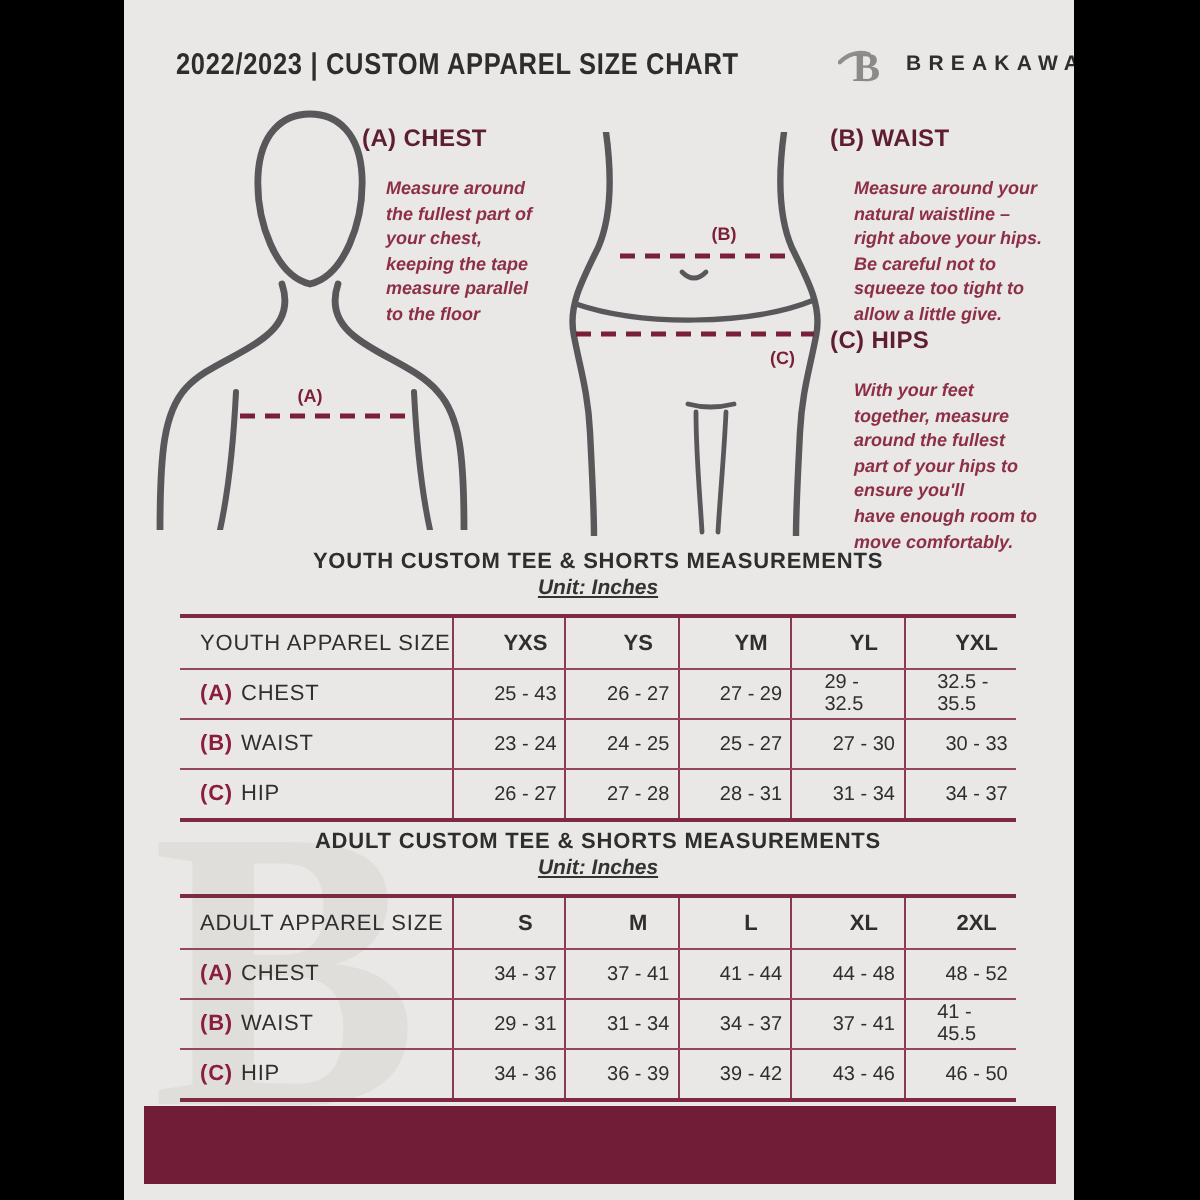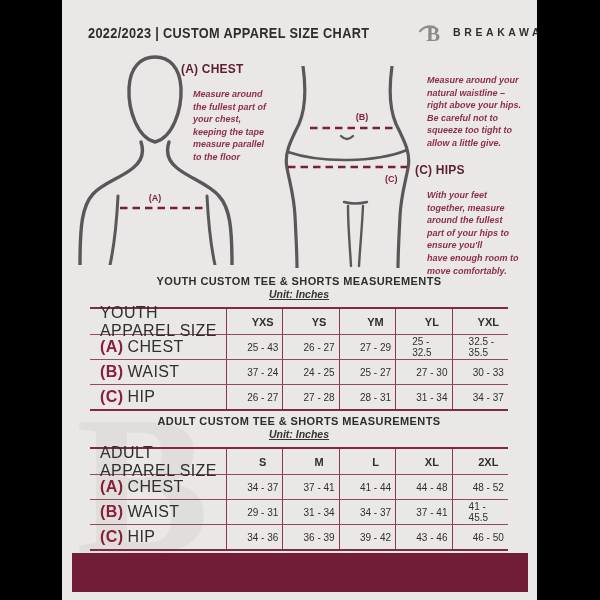--- a/index.html
+++ b/index.html
@@ -45,21 +45,21 @@
   .diaglabel{font-size:9px;font-weight:700;fill:#7a1f38;font-family:"Liberation Sans",sans-serif;}
   
   .tblsec{position:absolute;left:28px;width:418px;}
   .tbl-title{text-align:center;font-size:11px;font-weight:700;color:#2e2e2e;letter-spacing:.4px;line-height:14px;}
   .tbl-unit{text-align:center;font-size:10.5px;font-style:italic;font-weight:600;color:#333;line-height:13px;text-decoration:underline;}
   .tbl{margin-top:6px;border-top:2px solid #7e2a42;border-bottom:2px solid #7e2a42;}
   .row{display:grid;grid-template-columns:136px repeat(5,1fr);border-bottom:1px solid #94485d;}
   .row:last-child{border-bottom:none;}
   .cell{display:flex;align-items:center;height:24px;font-size:10px;color:#2f2f2f;box-sizing:border-box;}
   .row.head .cell{height:25px;}
-  .cell.lbl{padding-left:10px;letter-spacing:.4px;font-size:16px;gap:4px;}
+  .cell.lbl{padding-left:10px;letter-spacing:.4px;font-size:11px;gap:4px;}
   .cell.v{justify-content:center;border-left:1.5px solid #8a3950;padding-left:16px;}
   .row.head .cell.v{font-weight:700;font-size:11px;}
   .pfx{color:#8a1e3c;font-weight:700;}
   .tbl-youth{top:274px;}
   .tbl-adult{top:414px;}
   
   .footer{position:absolute;left:10px;top:553px;width:456px;height:39px;background:#721d38;}
 </style>
 </head>
 <body>
@@ -102,20 +102,21 @@
       <text class="diaglabel" x="82" y="54" text-anchor="middle">(B)</text>
       <path class="dashline" d="M 8,101 H 127"></path>
       <text class="diaglabel" x="105" y="116">(C)</text>
     </svg>
 
     <div class="inst inst-a">
       <h3>(A) CHEST</h3>
       <p>Measure around the fullest part of your chest, keeping the tape measure parallel to the floor</p>
     </div>
     <div class="inst inst-b">
+      <h3>(B) WAIST</h3>
       <p>Measure around your natural waistline – right above your hips. Be careful not to squeeze too tight to allow a little give.</p>
     </div>
     <div class="inst inst-c">
       <h3>(C) HIPS</h3>
       <p>With your feet together, measure around the fullest part of your hips to ensure you'll
 have enough room to move comfortably.</p>
     </div>
 
     <div class="tblsec tbl-youth">
       <div class="tbl-title">YOUTH CUSTOM TEE &amp; SHORTS MEASUREMENTS</div>
@@ -130,29 +131,29 @@
           <div class="cell v">YXL</div>
         </div>
         <div class="row">
           <div class="cell lbl">
               <span class="pfx">(A)</span>
               <span>CHEST</span>
             </div>
           <div class="cell v">25 - 43</div>
           <div class="cell v">26 - 27</div>
           <div class="cell v">27 - 29</div>
-          <div class="cell v">25 - 32.5</div>
+          <div class="cell v">29 - 32.5</div>
           <div class="cell v">32.5 - 35.5</div>
         </div>
         <div class="row">
           <div class="cell lbl">
               <span class="pfx">(B)</span>
               <span>WAIST</span>
             </div>
-          <div class="cell v">37 - 24</div>
+          <div class="cell v">23 - 24</div>
           <div class="cell v">24 - 25</div>
           <div class="cell v">25 - 27</div>
           <div class="cell v">27 - 30</div>
           <div class="cell v">30 - 33</div>
         </div>
         <div class="row">
           <div class="cell lbl">
               <span class="pfx">(C)</span>
               <span>HIP</span>
             </div>

